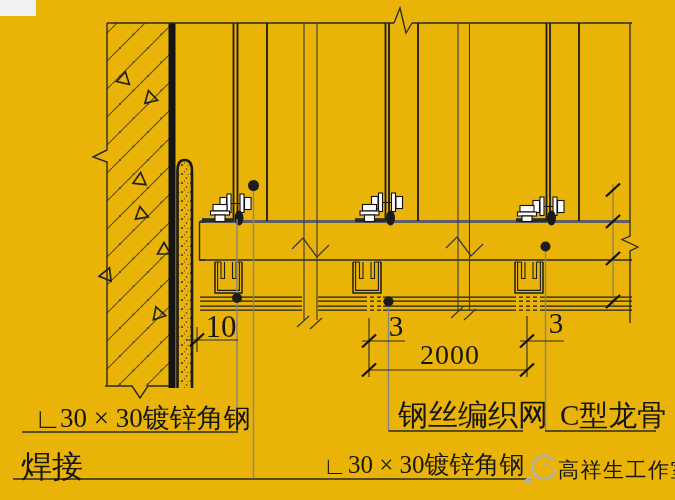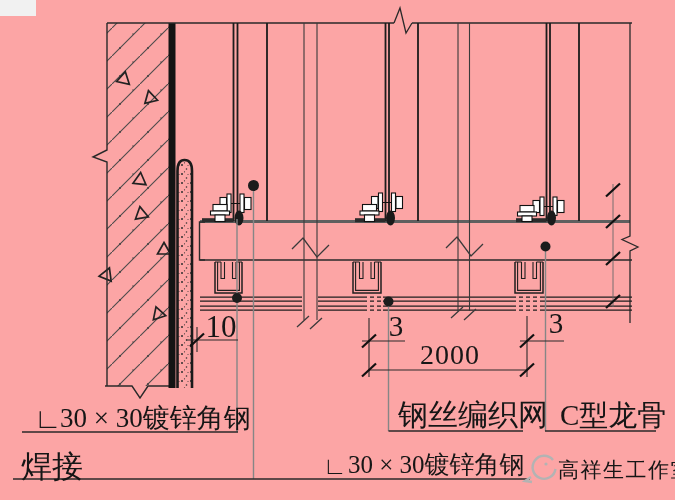--- a/index.html
+++ b/index.html
@@ -1,16 +1,16 @@
 <!DOCTYPE html>
 <html><head>
 <meta charset="utf-8">
 <style>
   html,body{margin:0;padding:0;background:#ffffff;}
-  .stage{position:relative;width:675px;height:500px;background:#fca5a5;overflow:hidden;
+  .stage{position:relative;width:675px;height:500px;background:#eab308;overflow:hidden;
          font-family:"Liberation Serif","DejaVu Serif",serif;}
   svg{display:block}
   text{fill:#161616;}
   .cad{font-family:"Liberation Serif","DejaVu Serif",serif;}
 </style>
 </head>
 <body>
 
 <div class="stage">
 <svg width="675" height="500" viewBox="0 0 675 500" xmlns="http://www.w3.org/2000/svg">

